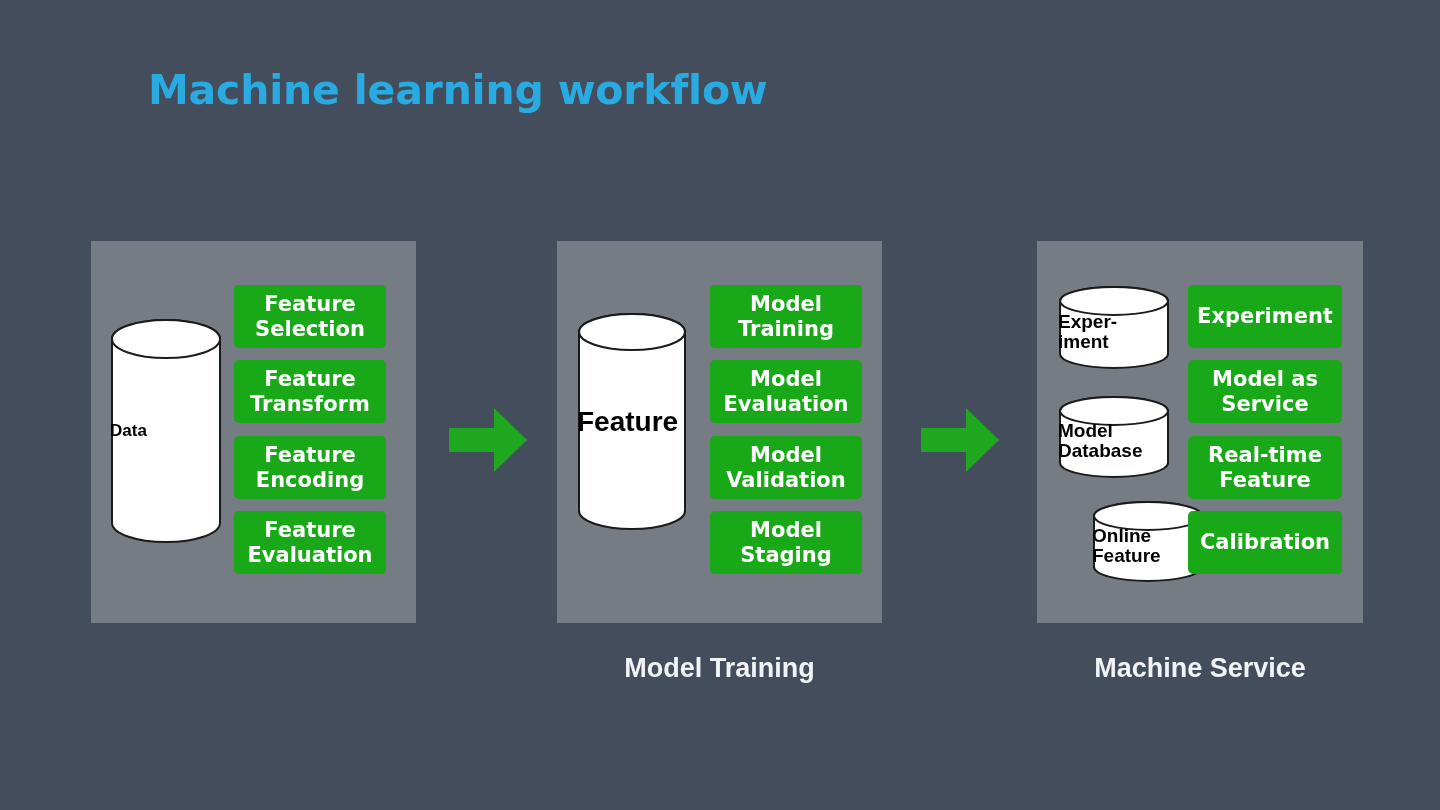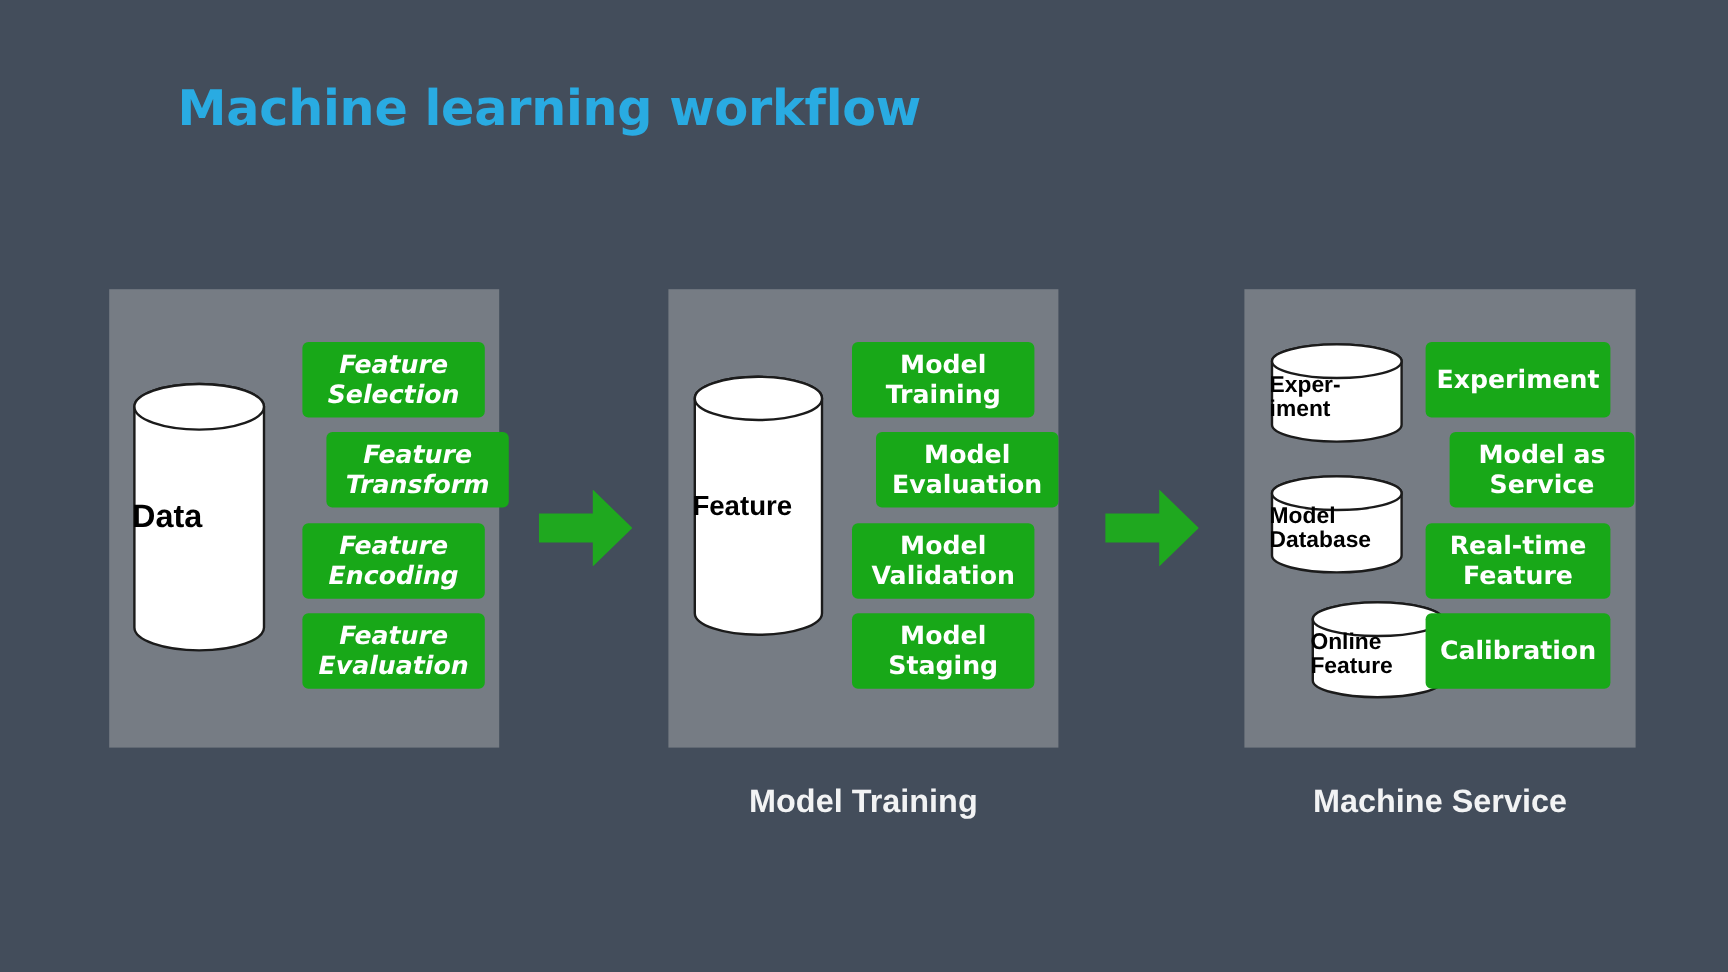--- a/index.html
+++ b/index.html
@@ -47,23 +47,23 @@
     top:50%;
     transform:translateY(-46%);
     text-align:left;
     color:#000;
     font-weight:bold;
     font-family:"Liberation Sans", sans-serif;
     line-height:1.06;
     pointer-events:none;
   }
   #cyl-data      { left:110px;  top:318px; width:112px; height:226px; }
-  #cyl-data .cyl-label      { font-size:27px; transform:translateY(-52%); }
+  #cyl-data .cyl-label      { font-size:17px; transform:translateY(-52%); }
   #cyl-feature   { left:577px;  top:312px; width:110px; height:219px; }
-  #cyl-feature .cyl-label   { font-size:23px; transform:translateY(-52%); }
+  #cyl-feature .cyl-label   { font-size:28px; transform:translateY(-52%); }
 
   #cyl-experiment{ left:1058px; top:285px; width:112px; height:85px; }
   #cyl-modeldb   { left:1058px; top:395px; width:112px; height:84px; }
   #cyl-onlinefeat{ left:1092px; top:500px; width:112px; height:83px; }
   #cyl-experiment .cyl-label,
   #cyl-modeldb .cyl-label,
   #cyl-onlinefeat .cyl-label { font-size:19px; transform:translateY(-40%); }
 
   
   .gbox {
@@ -74,26 +74,26 @@
     font-family:"DejaVu Sans", sans-serif;
     font-weight:bold;
     font-size:21px;
     line-height:1.17;
     display:flex;
     align-items:center;
     justify-content:center;
     text-align:center;
     padding:2px 4px;
   }
-  .col-a .gbox { left:252px;  width:152px;font-style:italic; }
+  .col-a .gbox { left:234px;  width:152px; }
   .col-b .gbox { left:710px;  width:152px; }
   .col-c .gbox { left:1188px; width:154px; }
 
   .gbox.r1 { top:285px; height:63px; }
-  .gbox.r2 { top:360px; height:63px;margin-left:20px; }
+  .gbox.r2 { top:360px; height:63px; }
   .gbox.r3 { top:436px; height:63px; }
   .gbox.r4 { top:511px; height:63px; }
 
   
   .arrow { position:absolute; }
   .arrow svg { display:block; }
   #arrow-1 { left:449px; top:408px; width:78px; height:64px; }
   #arrow-2 { left:921px; top:408px; width:78px; height:64px; }
 
   

